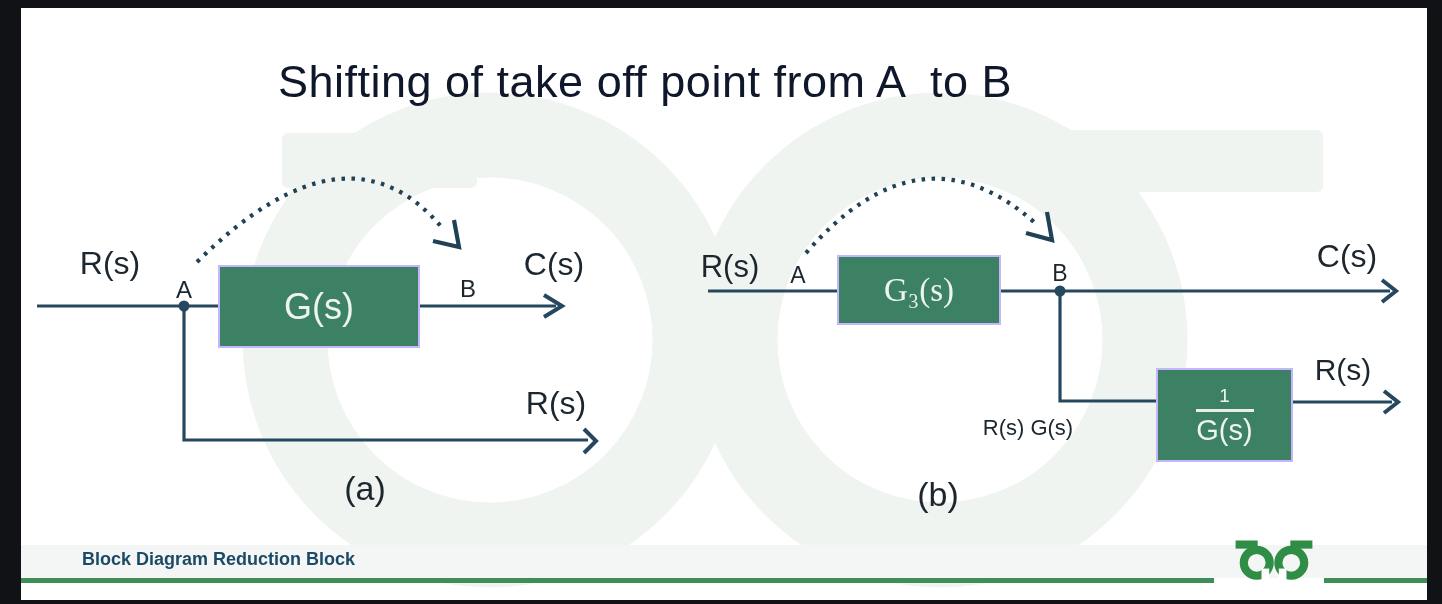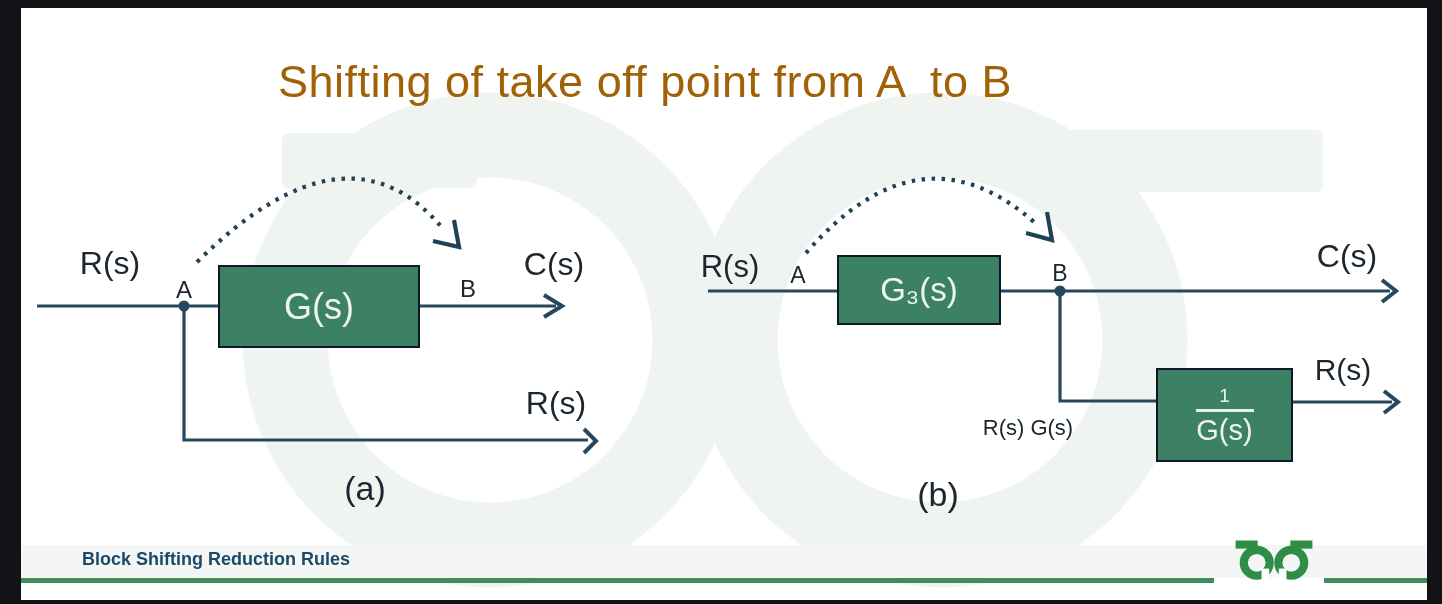--- a/index.html
+++ b/index.html
@@ -5,28 +5,28 @@
   html,body{margin:0;padding:0;background:#2a2d33;}
   .stage{
     position:relative;width:1442px;height:604px;overflow:hidden;
     background:#ffffff;font-family:"Liberation Sans",sans-serif;
     -webkit-font-smoothing:antialiased;
   }
   .layer{position:absolute;left:0;top:0;width:1442px;height:604px;}
   .lbl{position:absolute;text-align:center;font-weight:500;color:#1c262e;line-height:1.05;}
   .title{
     position:absolute;left:20px;top:56px;width:1250px;text-align:center;
-    font-size:45px;font-weight:500;color:#a16207;letter-spacing:.5px;white-space:pre;
+    font-size:45px;font-weight:500;color:#0f172a;letter-spacing:.5px;white-space:pre;
   }
   .gblock{
     position:absolute;display:flex;align-items:center;justify-content:center;
-    background:#3d8164;border:2px solid #0f172a;color:#eef4ef;box-sizing:border-box;
+    background:#3d8164;border:2px solid #c4b5fd;color:#eef4ef;box-sizing:border-box;
   }
   .gblock.a{left:218px;top:265px;width:202px;height:83px;font-size:36px;}
-  .gblock.b{left:837px;top:255px;width:164px;height:70px;font-size:33px;font-family:Liberation Sans, sans-serif;}
+  .gblock.b{left:837px;top:255px;width:164px;height:70px;font-size:33px;font-family:Liberation Serif, serif;}
   .gblock.frac{left:1156px;top:368px;width:137px;height:94px;flex-direction:column;}
   .frac-num{font-size:19px;line-height:1;}
   .frac-bar{width:58px;height:3px;background:#e8efe9;margin:4px 0;}
   .frac-den{font-size:29px;line-height:1;}
   .footer-strip{position:absolute;left:21px;top:545px;width:1406px;height:33px;background:#f4f5f5;}
   .footer-text{
     position:absolute;left:82px;top:549px;font-size:18px;font-weight:bold;color:#1c4a66;
   }
   .rule{position:absolute;top:578px;height:5px;background:#3f8d58;}
   .rule.left{left:21px;width:1193px;}
@@ -88,21 +88,21 @@
   <div class="lbl" style="left:938px;top:416px;width:180px;font-size:22px;">R(s) G(s)</div>
   <div class="gblock frac">
     <span class="frac-num">1</span>
     <span class="frac-bar"></span>
     <span class="frac-den">G(s)</span>
   </div>
   <div class="lbl" style="left:1303px;top:354px;width:80px;font-size:30px;">R(s)</div>
   <div class="lbl" style="left:898px;top:477px;width:80px;font-size:34px;font-weight:400;">(b)</div>
 
   <div class="footer-strip"></div>
-  <div class="footer-text">Block Shifting Reduction Rules</div>
+  <div class="footer-text">Block Diagram Reduction Block</div>
   <div class="rule left"></div>
   <div class="rule right"></div>
   <svg class="logo" viewBox="0 0 82 50">
     <circle cx="23" cy="30" r="13.5" fill="none" stroke="#2F8D46" stroke-width="8.5"></circle>
     <circle cx="59" cy="30" r="13.5" fill="none" stroke="#2F8D46" stroke-width="8.5"></circle>
     <rect x="28" y="36" width="8" height="11" fill="#ffffff"></rect>
     <rect x="46" y="36" width="8" height="11" fill="#ffffff"></rect>
     <line x1="1" y1="11" x2="24" y2="11" stroke="#2F8D46" stroke-width="8.5"></line>
     <line x1="58" y1="11" x2="81" y2="11" stroke="#2F8D46" stroke-width="8.5"></line>
   </svg>

